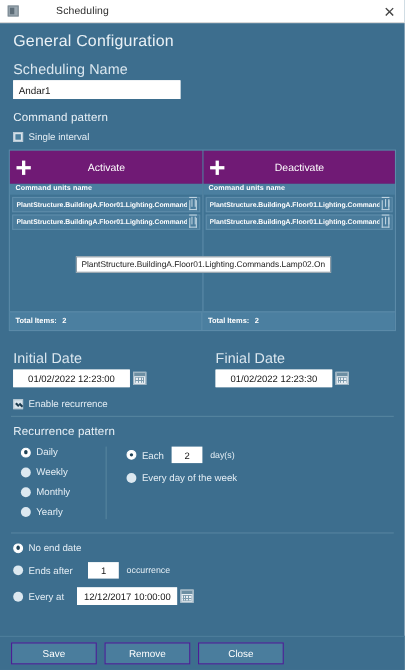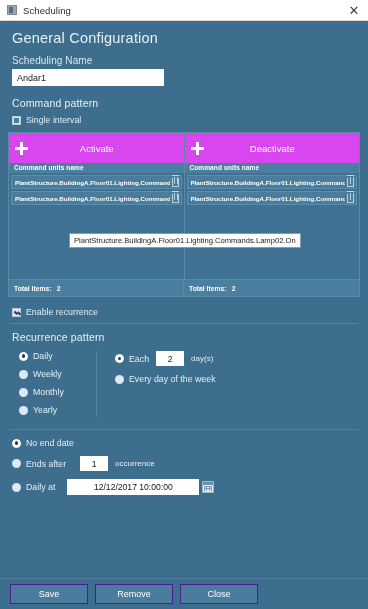--- a/index.html
+++ b/index.html
@@ -25,20 +25,21 @@
   
   .titlebar {
     height: 21px;
     background: #ffffff;
     border-bottom: 1px solid #d8d8d8;
     display: flex;
     align-items: center;
     padding: 0 4px 0 7px;
     flex: 0 0 auto;
     box-sizing: border-box;
+    gap: 28px;
   }
   .titlebar .app-icon {
     width: 10px;
     height: 10px;
     background: #9aa7b0;
     border: 1px solid #7e8b95;
     box-sizing: border-box;
     position: relative;
     margin-right: 6px;
   }
@@ -73,21 +74,21 @@
     overflow: hidden;
   }
   .page-title {
     font-size: 14.5px;
     color: #eaf1f6;
     font-weight: normal;
     margin: 9px 0 0 12px;
     letter-spacing: .2px;
   }
   .field-label {
-    font-size: 10px;
+    font-size: 13px;
     color: #dbe7ef;
     margin: 9px 0 3px 12px;
     letter-spacing: .1px;
   }
   .text-input {
     background: #ffffff;
     border: 1px solid #ffffff;
     height: 16px;
     font-size: 9px;
     color: #1a1a1a;
@@ -155,21 +156,21 @@
     height: 146px;
   }
   .cmd-col {
     flex: 1 1 50%;
     display: flex;
     flex-direction: column;
     min-width: 0;
   }
   .cmd-col.left { border-right: 1px solid #5b8aa8; }
   .cmd-head {
-    background: #d946ef;
+    background: #701a75;
     height: 30px;
     display: flex;
     align-items: center;
     position: relative;
     padding: 0 4px;
     box-sizing: border-box;
   }
   .plus-icon {
     width: 13px;
     height: 13px;
@@ -490,20 +491,36 @@
         </div>
         <div class="total-cell">
           <span>Total Items:</span>
           <span class="tval">2</span>
         </div>
       </div>
     </div>
 
     <div class="tooltip">PlantStructure.BuildingA.Floor01.Lighting.Commands.Lamp02.On</div>
 
+    <div class="dates">
+      <div class="date-col">
+        <div class="field-label" style="margin-left:0">Initial Date</div>
+        <div class="date-field">
+          <div class="date-input">01/02/2022 12:23:00</div>
+          <span class="cal-icon"></span>
+        </div>
+      </div>
+      <div class="date-col">
+        <div class="field-label" style="margin-left:0">Finial Date</div>
+        <div class="date-field">
+          <div class="date-input">01/02/2022 12:23:30</div>
+          <span class="cal-icon"></span>
+        </div>
+      </div>
+    </div>
 
     <div class="checkrow" style="margin-top:10px">
       <span class="cbox checked"></span>
       <span class="check-label">Enable recurrence</span>
     </div>
 
     <div class="sep-line"></div>
 
     <div class="section-head" style="margin-top:7px">Recurrence pattern</div>
 
@@ -549,22 +566,22 @@
         <span>No end date</span>
       </div>
       <div class="radio-row">
         <span class="radio"></span>
         <span>Ends after</span>
         <span class="num-input" style="margin-left:14px">1</span>
         <span style="font-size:8px">occurrence</span>
       </div>
       <div class="radio-row">
         <span class="radio"></span>
-        <span>Daily at</span>
-        <span class="date-input" style="margin-left:12px; width:132px">12/12/2017 10:00:00</span>
+        <span>Every at</span>
+        <span class="date-input" style="margin-left:12px; width:91px">12/12/2017 10:00:00</span>
         <span class="cal-icon"></span>
       </div>
     </div>
 
   </div>
 
   <div class="footer">
     <div class="btn">Save</div>
     <div class="btn">Remove</div>
     <div class="btn">Close</div>

